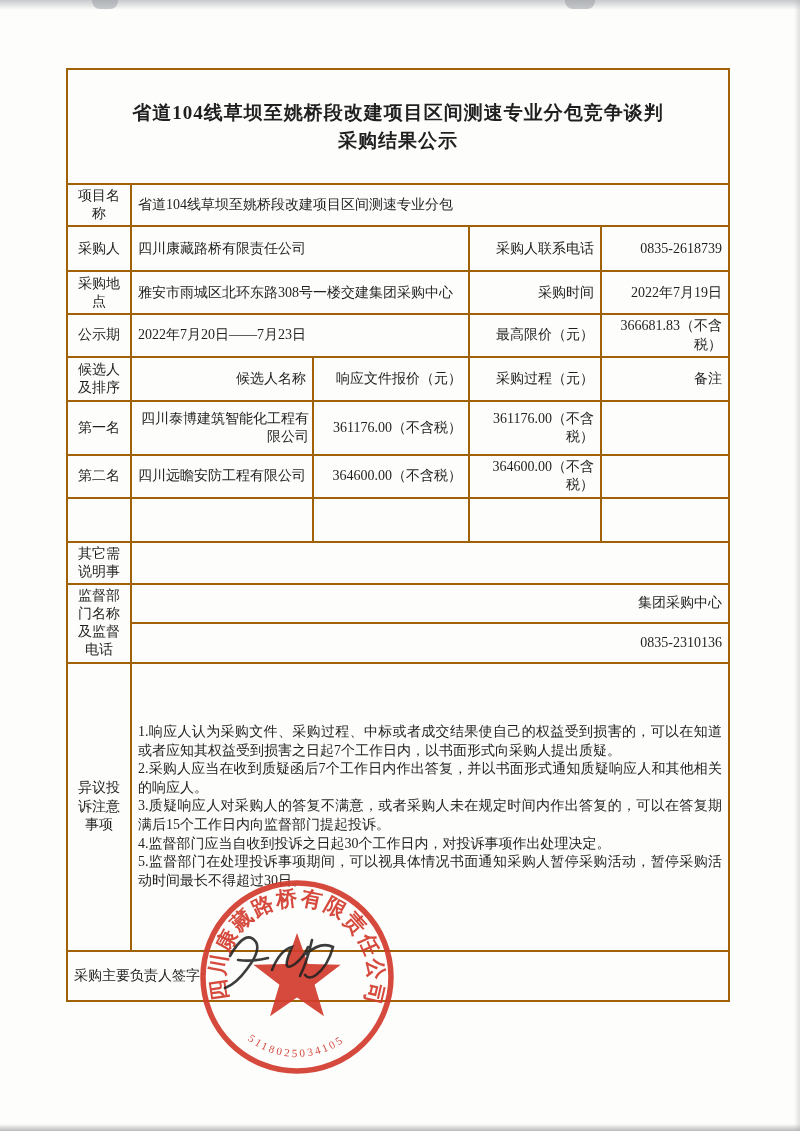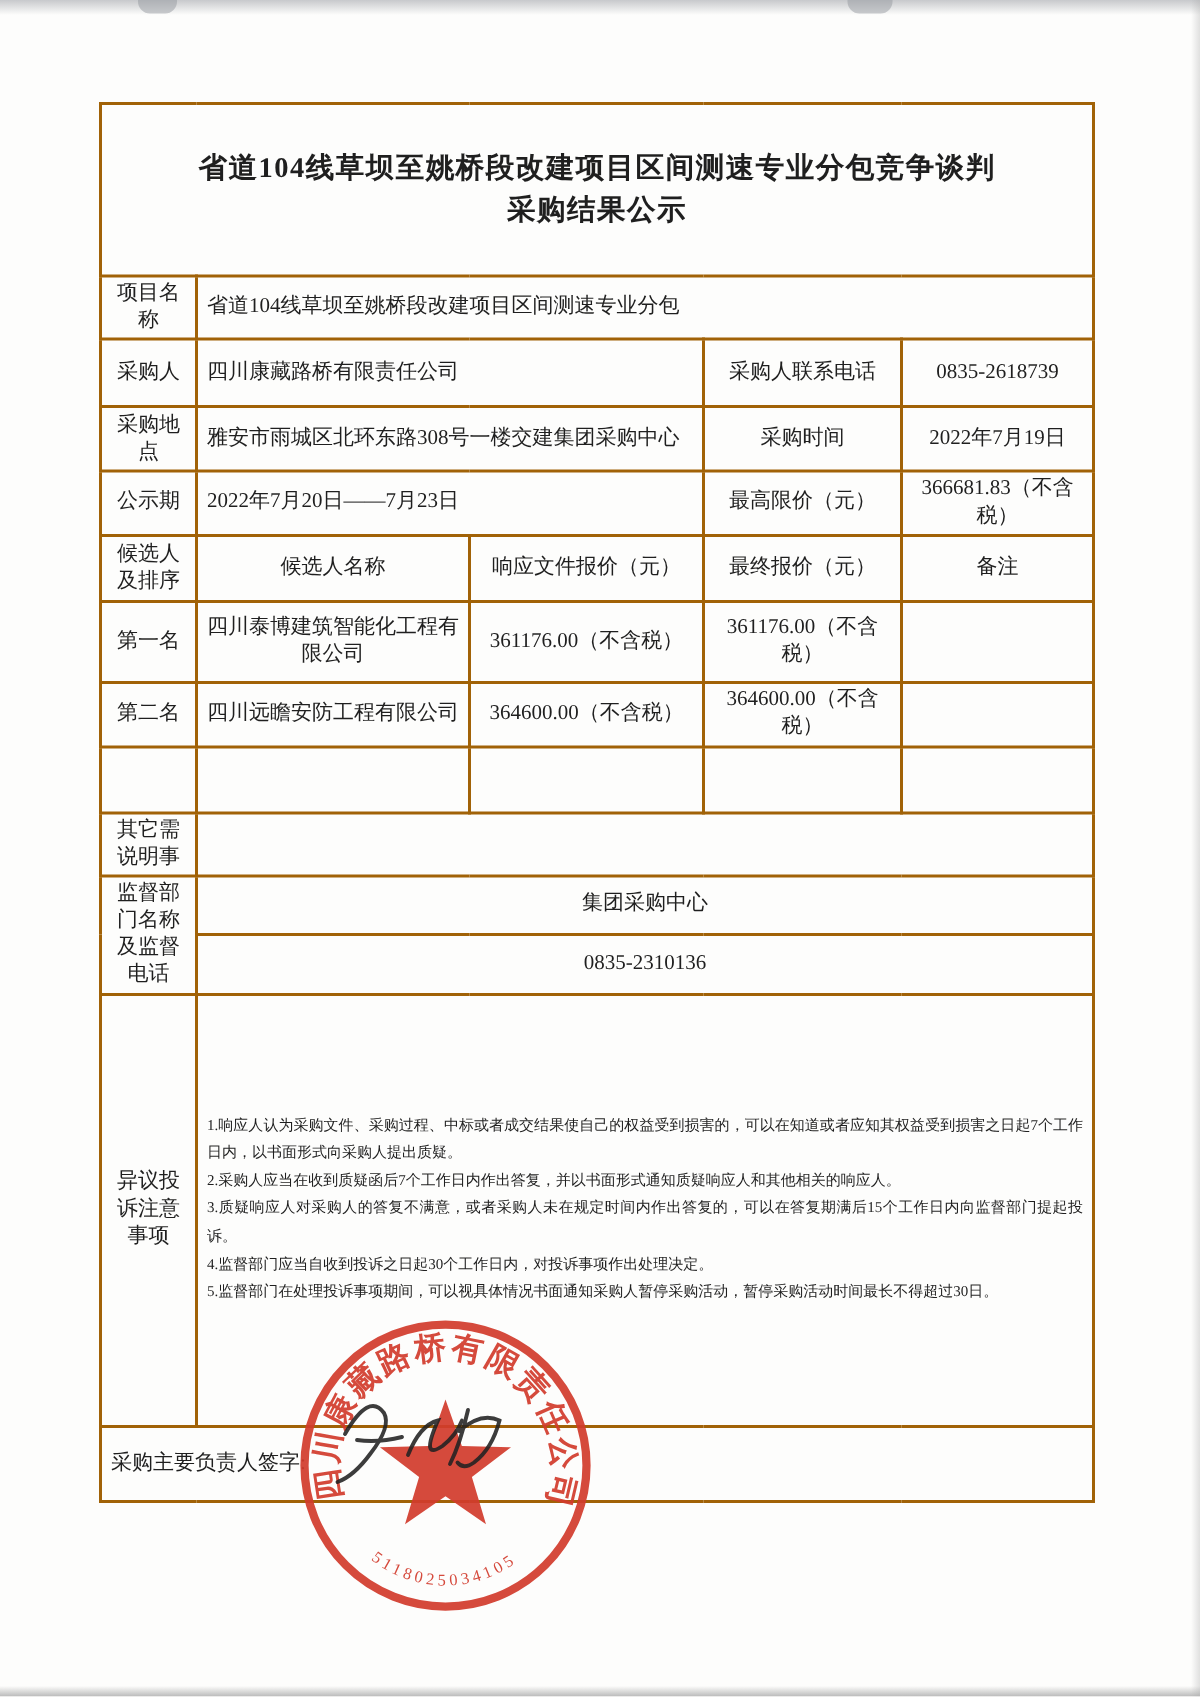--- a/index.html
+++ b/index.html
@@ -32,21 +32,21 @@
   }
   table.doc td {
     border:2px solid #a16207;
     padding:2px 6px;
     font-size:14px; line-height:1.3;
     vertical-align:middle;
     overflow:hidden;
     word-break:break-word;
   }
   td.lbl   { text-align:center; padding:2px 5px; }
-  td.cent  { text-align:center; }
+  td.cent  { text-align:right; }
   td.left  { text-align:left; padding-left:9px; }
 
   tr.r-title    { height:115px; }
   tr.r-project  { height:37px; }
   tr.r-buyer    { height:45px; }
   tr.r-loc      { height:43px; }
   tr.r-pub      { height:32px; }
   tr.r-chead    { height:44px; }
   tr.r-cand     { height:30px; }
   tr.r-blank    { height:44px; }
@@ -56,21 +56,21 @@
   tr.r-obj      { height:288px; }
   tr.r-sign     { height:50px; }
 
   .title-cell { text-align:center; }
   .title-cell .t1, .title-cell .t2 {
     font-weight:bold; font-size:19px; letter-spacing:1px; line-height:28px;
   }
   td.small { font-size:11.5px; letter-spacing:0; }
   td.price { font-size:12.5px; }
   td.obj-cell { vertical-align:middle; padding:6px 8px 6px 9px; }
-  .obj-lines div { font-size:10px; line-height:18.6px; text-align:justify; }
+  .obj-lines div { font-size:14px; line-height:18.6px; text-align:justify; }
   td.sign-cell { font-size:14.5px; padding-left:5px; vertical-align:middle; }
 
   svg.seal { position:absolute; left:192px; top:872px; width:210px; height:210px; opacity:.92; }
   svg.seal text { font-family:"Liberation Serif","DejaVu Serif",serif; }
   .seal-company { font-size:21px; font-weight:bold; letter-spacing:2px; }
   .seal-serial  { font-size:11px;  letter-spacing:2.6px; }
   svg.autograph { position:absolute; left:208px; top:916px; width:150px; height:82px; }
 </style>
 </head>
 <body>
@@ -122,21 +122,21 @@
       <td class="lbl">公示期</td>
       <td colspan="2" class="left">2022年7月20日——7月23日</td>
       <td class="cent">最高限价（元）</td>
       <td class="cent small">366681.83（不含税）</td>
     </tr>
 
     <tr class="r-chead">
       <td class="lbl">候选人及排序</td>
       <td class="cent">候选人名称</td>
       <td class="cent">响应文件报价（元）</td>
-      <td class="cent">最终报价（元）</td>
+      <td class="cent">采购过程（元）</td>
       <td class="cent">备注</td>
     </tr>
 
     <tr class="r-cand">
       <td class="lbl">第一名</td>
       <td class="cent" style="padding:8px 3px">四川泰博建筑智能化工程有限公司</td>
       <td class="cent price">361176.00（不含税）</td>
       <td class="cent price">361176.00（不含税）</td>
       <td class="cent"></td>
     </tr>

